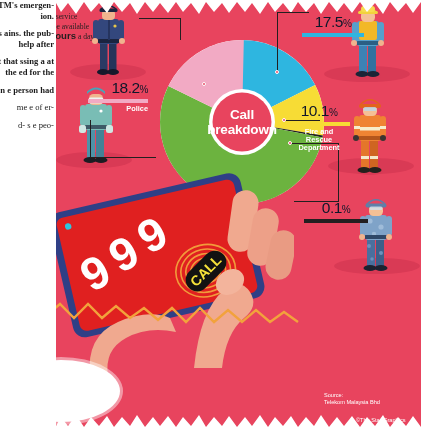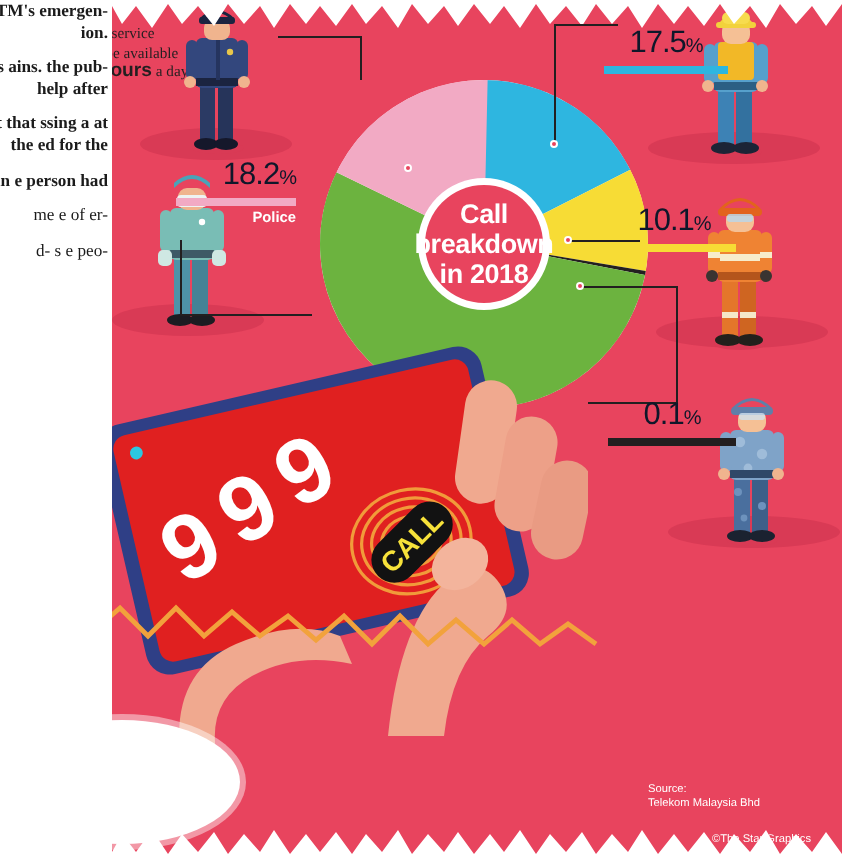--- a/index.html
+++ b/index.html
@@ -331,21 +331,20 @@
           <circle cx="86" cy="86" r="57" stroke="#6cb33f" stroke-dasharray="193.8 164.2" stroke-dashoffset="-100.3" transform="rotate(-90 86 86)"></circle>
 
           <circle cx="86" cy="86" r="57" stroke="#f2aac4" stroke-dasharray="65.2 292.8" stroke-dashoffset="-294.1" transform="rotate(-90 86 86)"></circle>
         </g>
         <circle cx="86" cy="86" r="33" fill="#ffffff"></circle>
         <circle cx="86" cy="86" r="29.5" fill="#e8445e"></circle>
       </svg>
       <div class="center-label">
         <div>Call</div>
         <div>breakdown</div>
-        <div>in 2018</div>
       </div>
     </div>
 
     <div class="dot" style="left:146px; top:82px;"></div>
     <div class="dot" style="left:219px; top:70px;"></div>
     <div class="dot" style="left:150px; top:185px;"></div>
     <div class="dot" style="left:226px; top:118px;"></div>
     <div class="dot" style="left:232px; top:141px;"></div>
 
     <div class="callout right-al" style="left:32px; top:34px; width:60px;margin-top:46px;">
@@ -353,23 +352,26 @@
       <div class="rule" style="background:#f2aac4;"></div>
       <div class="desc">Police</div>
     </div>
 
     <div class="callout ctr-al" style="left:246px; top:14px; width:62px;">
       <div class="pct"><span>17.5</span><span class="sign">%</span></div>
       <div class="rule" style="background:#2eb6e0;"></div>
     </div>
 
 
-    <div class="callout ctr-al" style="left:250px; top:103px; width:62px;">
+    <div class="callout ctr-al" style="left:232px; top:103px; width:62px;">
       <div class="pct"><span>10.1</span><span class="sign">%</span></div>
       <div class="rule" style="background:#f7dc35;"></div>
+      <div class="desc">Fire and
+Rescue
+Department</div>
     </div>
 
     <div class="callout ctr-al" style="left:248px; top:200px; width:64px;text-align:center;">
       <div class="pct"><span>0.1</span><span class="sign">%</span></div>
       <div class="rule" style="background:#231f20;"></div>
     </div>
 
     <div class="phone-group">
       <svg width="250" height="210" viewBox="0 0 250 210">
 

